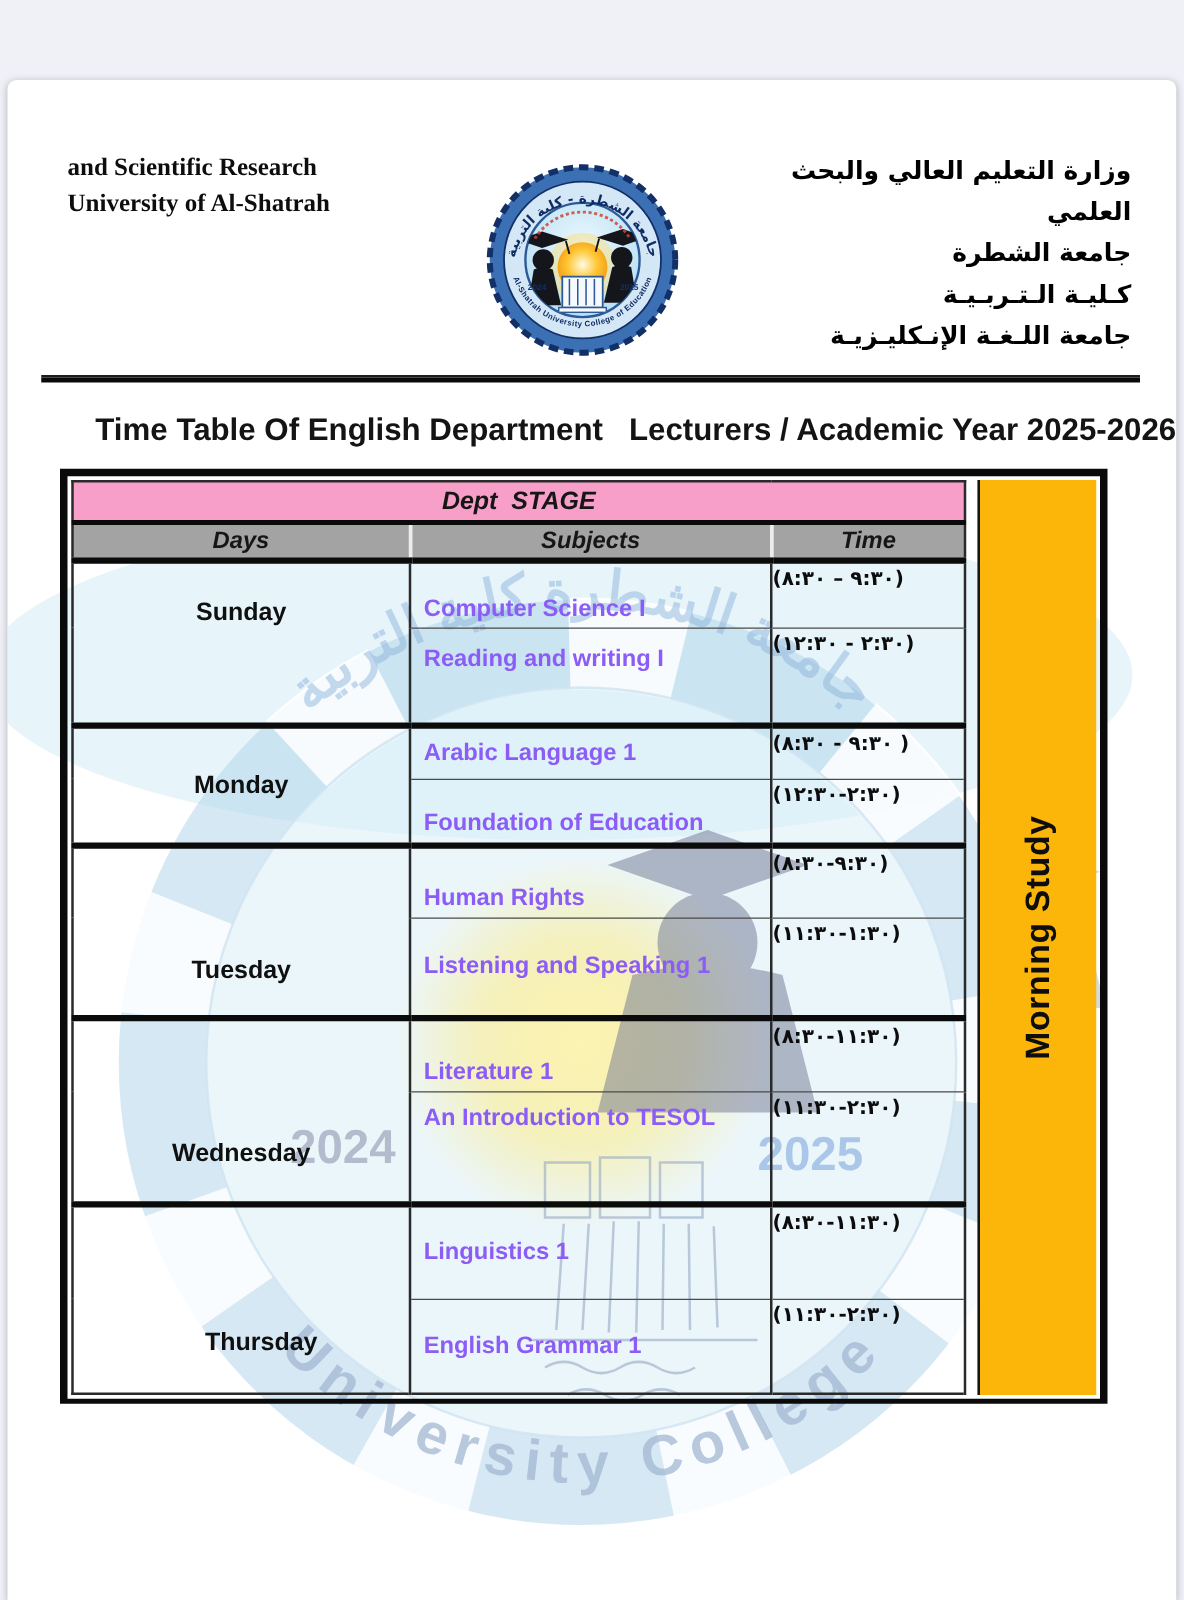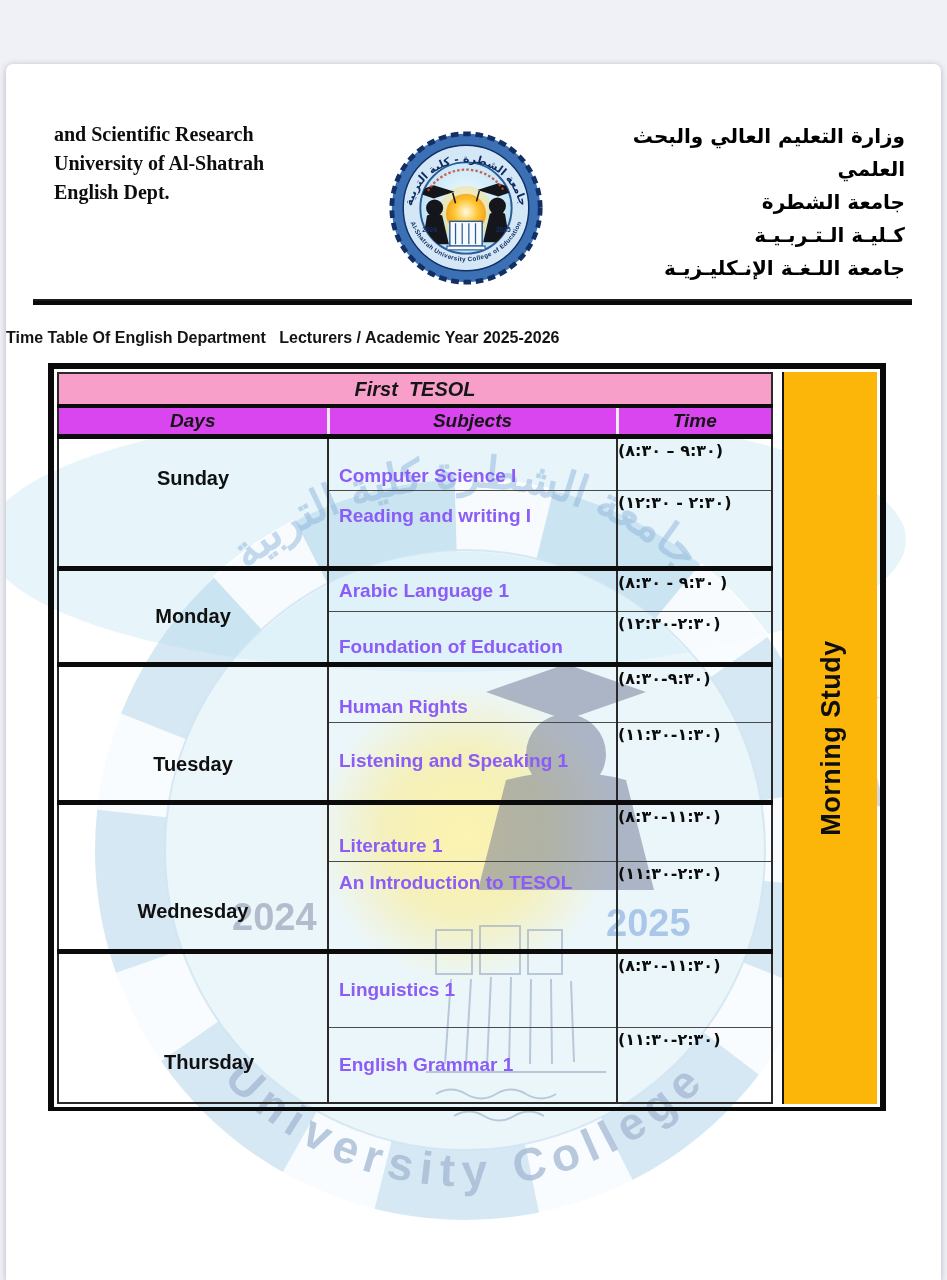--- a/index.html
+++ b/index.html
@@ -6,35 +6,35 @@
   html,body { width:947px; height:1280px; overflow:hidden; background:#f0f1f7; font-family:"Liberation Sans",sans-serif; }
   .page { position:absolute; left:6px; top:64px; width:935px; height:1216px; background:#ffffff;
           border-radius:7px 7px 0 0; box-shadow:0 1px 6px rgba(90,90,110,.4); }
 
   
   .hdr { display:flex; justify-content:space-between; padding:56px 36px 0 48px; position:relative; z-index:2; }
   .hdr-left { width:302px; font-family:"Liberation Serif",serif; font-weight:bold; font-size:20px; line-height:29px; color:#0d0d0d; }
   .hdr-logo { width:156px; margin-top:10px; flex:none; }
   .hdr-right { width:330px; direction:rtl; font-family:"DejaVu Sans",sans-serif; font-weight:bold; font-size:20px; line-height:33px; color:#000; }
   .rule { margin:9px 29px 0 27px; height:3px; border-top:2px solid #1c1c1c; border-bottom:4px solid #0a0a0a; position:relative; z-index:2; }
-  .title { margin-top:24px; text-align:left; font-size:16px; font-weight:bold; color:#141414; white-space:pre; position:relative; z-index:2; }
+  .title { margin-top:24px; text-align:right; font-size:25px; font-weight:bold; color:#141414; white-space:pre; position:relative; z-index:2; }
 
   
   .wm { position:absolute; left:0; top:0; width:935px; height:1216px; z-index:0; pointer-events:none; }
 
   
   .tableArea { position:relative; margin:16px 0 0 42px; z-index:1; }
   .tableWrap { display:flex; width:838px; border:6px solid #0a0a0a; border-bottom-width:4px; padding:3px; background:transparent; }
   table { border-collapse:collapse; table-layout:fixed; width:714px; flex:none; border:2px solid #2a2a2a; background:transparent; }
   col.c-days{width:270px;} col.c-subj{width:289px;} col.c-time{width:155px;}
   tr.stage { height:33px; }
   tr.stage td { background:#F79FC8; text-align:center; font-style:italic; font-weight:bold; font-size:20px; color:#161616;
                 border-bottom:4px solid #0b0b0b; white-space:pre; }
   tr.cols { height:30px; }
-  tr.cols th { background:#d946ef; text-align:center; font-style:italic; font-weight:bold; font-size:19px; color:#161616;
+  tr.cols th { background:#a3a3a3; text-align:center; font-style:italic; font-weight:bold; font-size:19px; color:#161616;
                border-bottom:5px solid #0b0b0b; border-left:3px solid #ececec; }
   tr.cols th:first-child { border-left:none; }
   tbody.g tr:first-child td { border-top:5px solid #0b0b0b; }
   td { vertical-align:middle; }
   td.day  { text-align:center; font-weight:bold; font-size:20px; color:#101010; }
   td.subj { font-weight:bold; font-size:19px; color:#8b5cf6; padding-left:10px; border-left:2px solid #2a2a2a; }
   td.time { vertical-align:top; text-align:left; padding-top:2px; font-weight:bold; font-size:16px; color:#0c0c0c;
             border-left:2px solid #2a2a2a; border-right:2px solid #2a2a2a;
             font-family:"DejaVu Sans","Liberation Sans",sans-serif; direction:ltr; }
   tr.p1 td.subj, tr.p1 td.time { border-bottom:1px solid #4a4a4a; }
@@ -113,21 +113,20 @@
     </text>
     <text font-size="46" font-weight="bold" fill="#a3b8d2" opacity=".75" letter-spacing="8">
       <textPath href="#wmBotArc" startOffset="50%" text-anchor="middle">University College</textPath>
     </text>
   </svg>
 
   <div class="hdr">
     <div class="hdr-left">
       <div>and Scientific Research</div>
       <div>University of Al-Shatrah</div>
-      <div>English Dept.</div>
     </div>
 
     <div class="hdr-logo">
       <svg viewBox="0 0 164 164" width="156" height="156" aria-hidden="true">
         <defs>
           <radialGradient id="lgSun" cx="50%" cy="45%" r="55%">
             <stop offset="0%" stop-color="#fffbe2"></stop>
             <stop offset="55%" stop-color="#ffc533"></stop>
             <stop offset="100%" stop-color="#f29c18"></stop>
           </radialGradient>
@@ -195,21 +194,21 @@
   <div class="tableArea">
     <div class="tableWrap">
       <table>
         <colgroup>
             <col class="c-days">
             <col class="c-subj">
             <col class="c-time">
           </colgroup>
         <thead>
           <tr class="stage">
-            <td colspan="3">First  TESOL</td>
+            <td colspan="3">Dept  STAGE</td>
           </tr>
           <tr class="cols">
             <th>Days</th>
             <th>Subjects</th>
             <th>Time</th>
           </tr>
         </thead>
         <tbody class="g">
           <tr class="p1">
             <td class="day" rowspan="2">Sunday</td>

